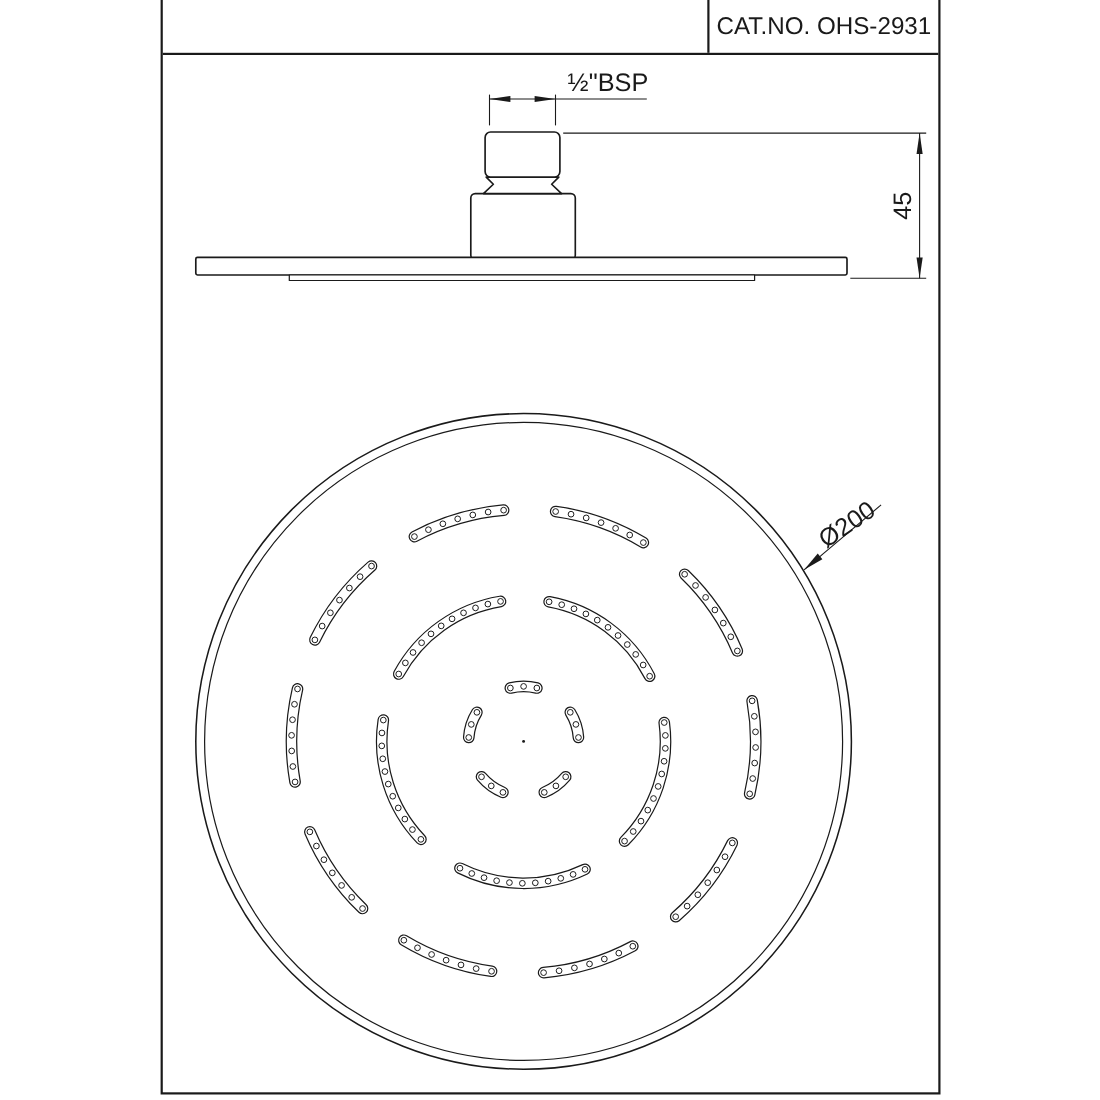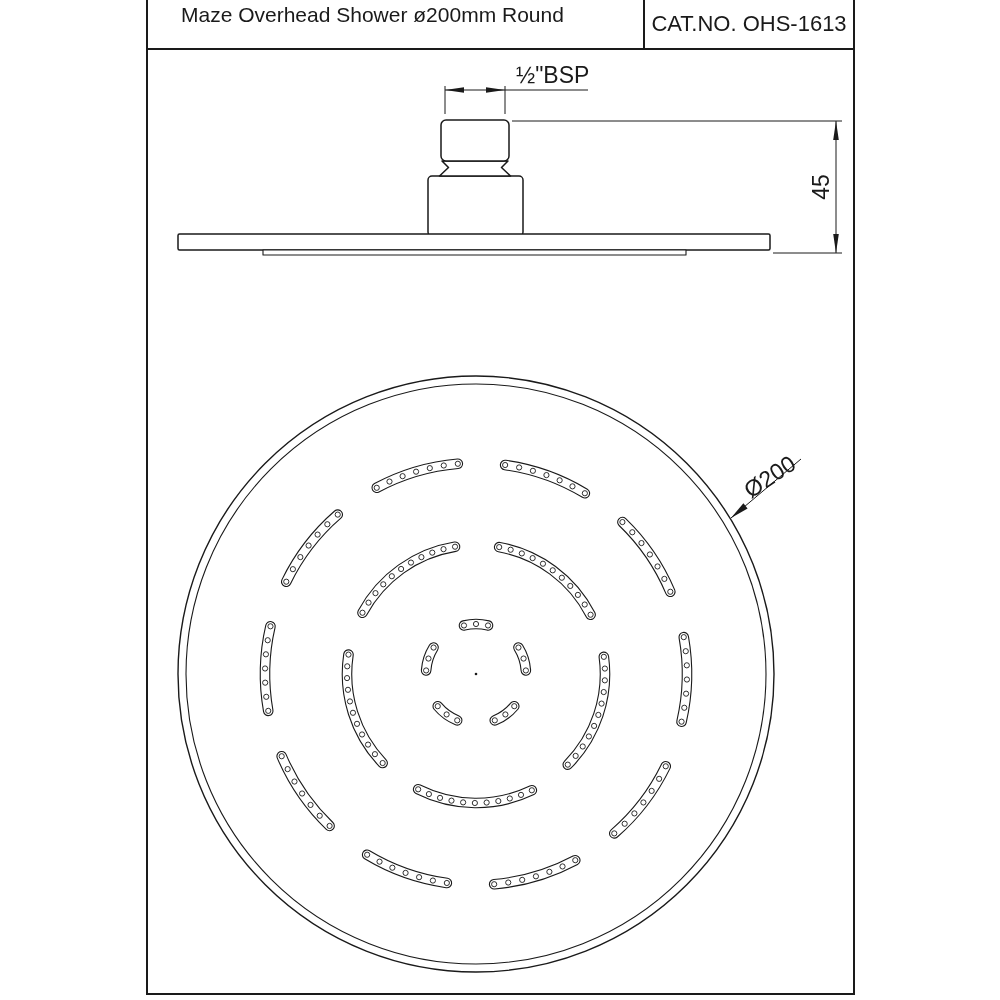--- a/index.html
+++ b/index.html
@@ -236,22 +236,21 @@
       <polygon points="505,90 486,87.2 486,92.8"></polygon>
       <polygon points="836,121 833.2,140 838.8,140"></polygon>
       <polygon points="836,253 833.2,234 838.8,234"></polygon>
       <polygon points="731,518 747.6,508.4 743.4,503.2"></polygon>
     </g>
   </svg>
 
   <div class="frame">
     <div class="titlebar">
       <div class="title-cell">
-        <div>Maze Overhead Shower ø200mm Round</div>
       </div>
-      <div class="cat-cell">CAT.NO. OHS-1613</div>
+      <div class="cat-cell">CAT.NO. OHS-2931</div>
     </div>
   </div>
 
   <div class="dim-label" id="bsp-label">½"BSP</div>
   <div class="dim-label" id="height-label">45</div>
   <div class="dim-label" id="dia-label">Ø200</div>
 </div>
 
 </body></html>

